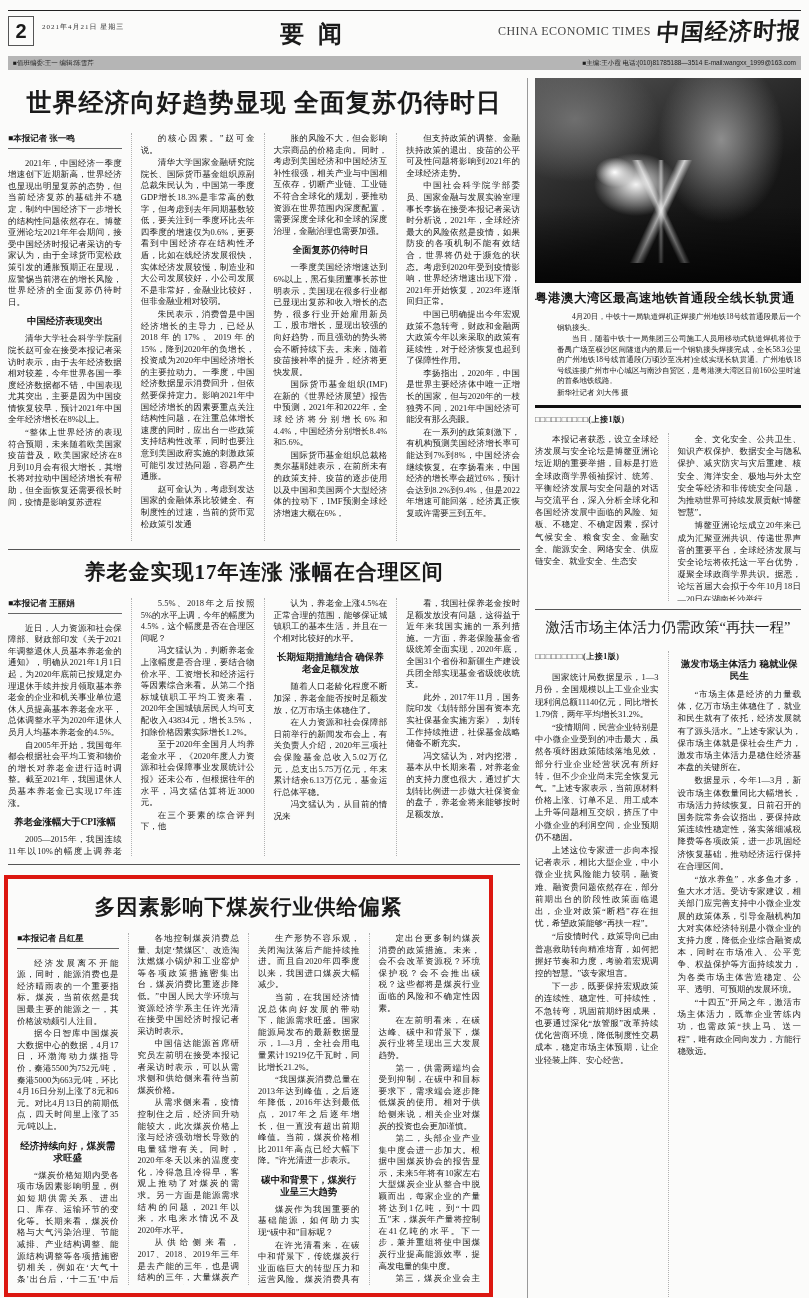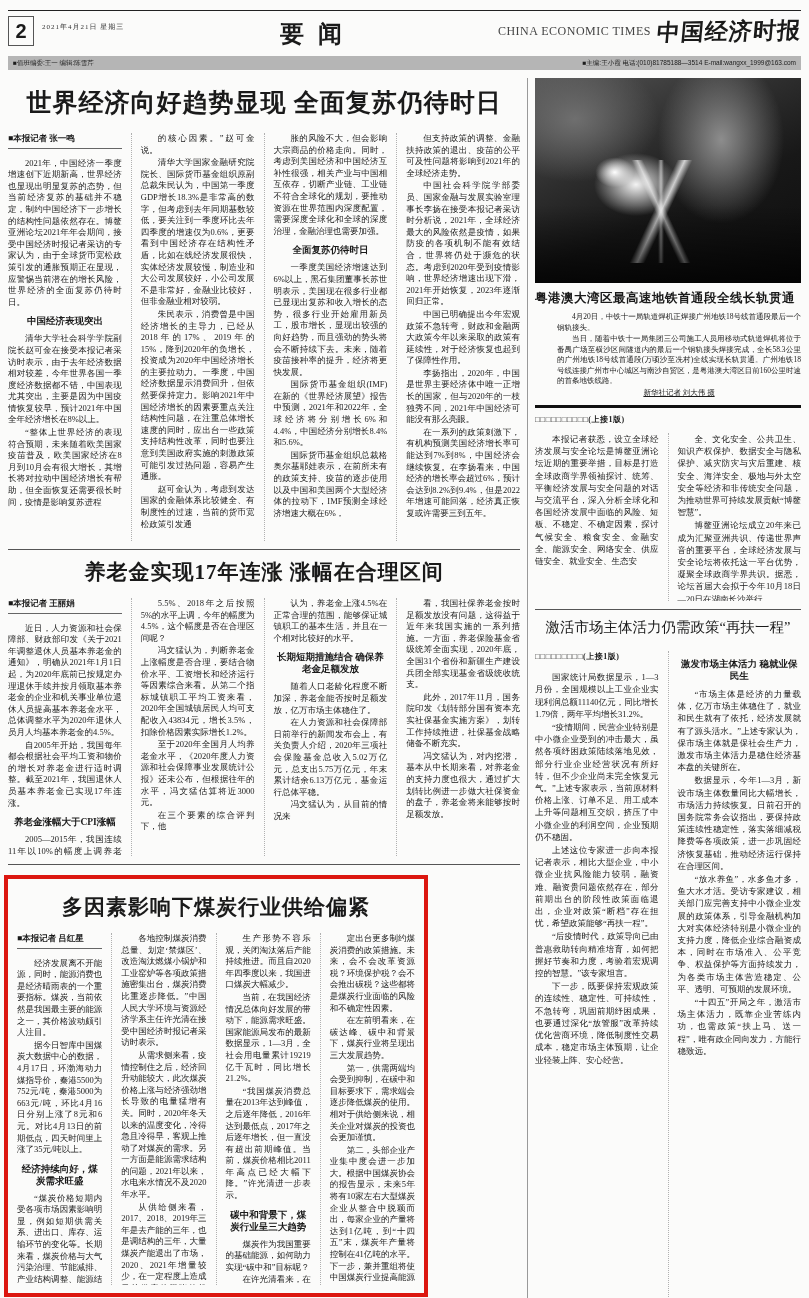--- a/index.html
+++ b/index.html
@@ -31,25 +31,25 @@
   .headline-xl{font-size:25px;font-weight:bold;text-align:center;margin:8px 0 14px 0;letter-spacing:1px;white-space:nowrap;}
   .headline-l{font-size:21px;font-weight:bold;text-align:center;margin:6px 0 12px 0;letter-spacing:1px;white-space:nowrap;}
   .headline-m{font-size:14.5px;font-weight:normal;text-align:center;margin:8px 0 14px 0;white-space:nowrap;}
   .cols{display:flex;overflow:hidden;}
   .col{flex:1;overflow:hidden;font-size:8.5px;line-height:11.6px;}
   .col + .col{border-left:1px dotted #b0b0b0;padding-left:9px;margin-left:9px;}
   .blk-p{text-indent:2em;text-align:justify;margin:0 0 1px 0;}
   .blk-h{font-weight:bold;text-align:center;font-size:9.5px;margin:7px 0 6px 0;line-height:12px;}
   .blk-byline{font-weight:bold;font-size:8.5px;border-bottom:1px solid #666;padding-bottom:3px;margin-bottom:9px;}
   .blk-tag{font-weight:bold;font-size:8px;letter-spacing:.5px;margin-bottom:8px;}
-  .blk-cred{text-align:center;margin-top:0;text-decoration:underline;}
+  .blk-cred{text-align:left;margin-top:0;}
   .hrule{border-top:1px solid #555;margin:8px 0;}
   .hrule-thick{border-top:3px solid #111;margin:7px 0 6px 0;}
   
-  .red-box{border:4px solid #dc1710;margin-top:10px;margin-left:-4px;width:424px;box-sizing:border-box;
+  .red-box{border:4px solid #dc1710;margin-top:10px;margin-left:-4px;width:489px;box-sizing:border-box;
     padding:4px 9px 8px 9px;background:#fbfbfa;}
   
   .photo{width:100%;height:205px;position:relative;overflow:hidden;background:
     radial-gradient(60px 45px at 38% 52%, rgba(255,255,255,.95), rgba(255,255,255,0) 70%),
     radial-gradient(26px 20px at 30% 46%, #fff, rgba(255,255,255,0) 75%),
     radial-gradient(90px 120px at 70% 30%, #8d8d8d, rgba(0,0,0,0) 70%),
     radial-gradient(120px 90px at 15% 20%, #6f6f6f, rgba(0,0,0,0) 70%),
     linear-gradient(155deg, #555 0%, #2e2e2e 35%, #181818 60%, #0d0d0d 100%);}
   .photo:before{content:"";position:absolute;left:20%;top:40%;width:55%;height:50%;
     background:
@@ -163,20 +163,21 @@
           <div class="cols" style="height:352px;">
             <div class="col">
                 <div class="blk-byline">■本报记者  吕红星</div>
                 <div class="blk-p">经济发展离不开能源，同时，能源消费也是经济晴雨表的一个重要指标。煤炭，当前依然是我国最主要的能源之一，其价格波动颇引人注目。</div>
                 <div class="blk-p">据今日智库中国煤炭大数据中心的数据，4月17日，环渤海动力煤指导价，秦港5500为752元/吨，秦港5000为663元/吨，环比4月16日分别上涨了8元和6元。对比4月13日的前期低点，四天时间里上涨了35元/吨以上。</div>
                 <div class="blk-h">经济持续向好，煤炭需求旺盛</div>
                 <div class="blk-p">“煤炭价格短期内受各项市场因素影响明显，例如短期供需关系、进出口、库存、运输环节的变化等。长期来看，煤炭价格与大气污染治理、节能减排、产业结构调整、能源结构调整等各项措施密切相关，例如在‘大气十条’出台后，‘十二五’中后期以来，先从大气污染治理重点城市和“三区十群”开始，</div>
               </div>
             <div class="col">
                 <div class="blk-p">各地控制煤炭消费总量、划定‘禁煤区’、改造淘汰燃煤小锅炉和工业窑炉等各项政策措施密集出台，煤炭消费比重逐步降低。”中国人民大学环境与资源经济学系主任许光清在接受中国经济时报记者采访时表示。</div>
+                <div class="blk-p">中国信达能源首席研究员左前明在接受本报记者采访时表示，可以从需求侧和供给侧来看待当前煤炭价格。</div>
                 <div class="blk-p">从需求侧来看，疫情控制住之后，经济回升动能较大，此次煤炭价格上涨与经济强劲增长导致的电量猛增有关。同时，2020年冬天以来的温度变化，冷得急且冷得早，客观上推动了对煤炭的需求。另一方面是能源需求结构的问题，2021年以来，水电来水情况不及2020年水平。</div>
                 <div class="blk-p">从供给侧来看，2017、2018、2019年三年是去产能的三年，也是调结构的三年，大量煤炭产能退出了市场，2020、2021年增量较少，在一定程度上造成目前供应偏紧张的状态。同时，近期煤炭行业安全</div>
               </div>
             <div class="col">
                 <div class="blk-p">生产形势不容乐观，关闭淘汰落后产能持续推进。而且自2020年四季度以来，我国进口煤炭大幅减少。</div>
                 <div class="blk-p">当前，在我国经济情况总体向好发展的带动下，能源需求旺盛。国家能源局发布的最新数据显示，1—3月，全社会用电量累计19219亿千瓦时，同比增长21.2%。</div>
                 <div class="blk-p">“我国煤炭消费总量在2013年达到峰值，之后逐年降低，2016年达到最低点，2017年之后逐年增长，但一直没有超出前期峰值。当前，煤炭价格相比2011年高点已经大幅下降。”许光清进一步表示。</div>
                 <div class="blk-h">碳中和背景下，煤炭行业呈三大趋势</div>
                 <div class="blk-p">煤炭作为我国重要的基础能源，如何助力实现“碳中和”目标呢？</div>
                 <div class="blk-p">在许光清看来，在碳中和背景下，传统煤炭行业面临巨大的转型压力和运营风险。煤炭消费具有非常大的负外部性，当前煤炭价格并没有反映其社会成本，未来一段时间，预计国家和地方层面都会制</div>

